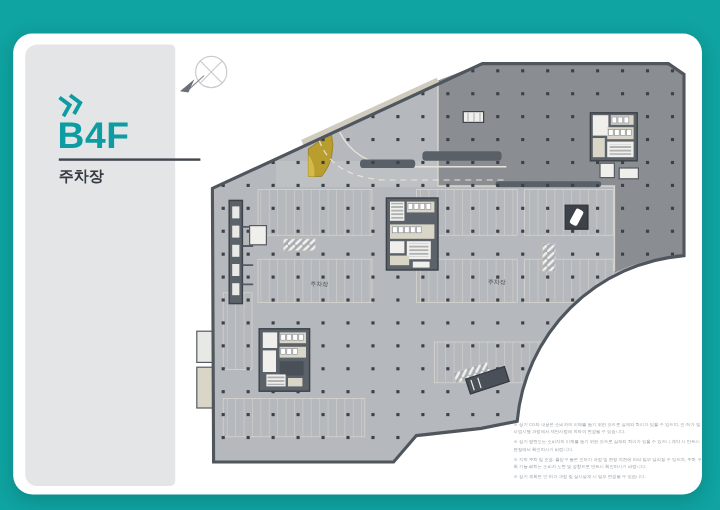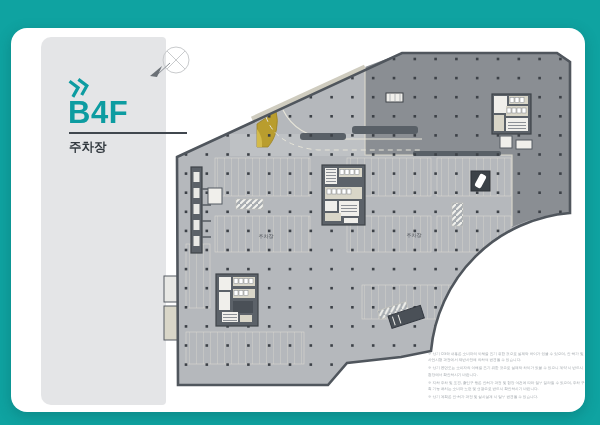--- a/index.html
+++ b/index.html
@@ -12,21 +12,20 @@
   .stage{position:absolute;inset:0;width:600px;height:425px;}
   .card{
     position:absolute;left:11px;top:28px;width:574px;height:384px;
     background:#ffffff;border-radius:16px;
     box-shadow:0 4px 14px rgba(0,60,60,.25);
   }
   .side-panel{
     position:absolute;left:21px;top:37px;width:125px;height:368px;
     background:#e4e5e7;
     border-radius:10px 4px 4px 10px;
-    margin-left:20px;
   }
   .chevron{
     position:absolute;left:28px;top:40px;width:24px;height:20px;
     transform:rotate(-12deg);
   }
   .floor-title{
     position:absolute;left:27px;top:58px;
     font-size:31px;font-weight:800;letter-spacing:.5px;
     color:#0d9ca1;
   }

